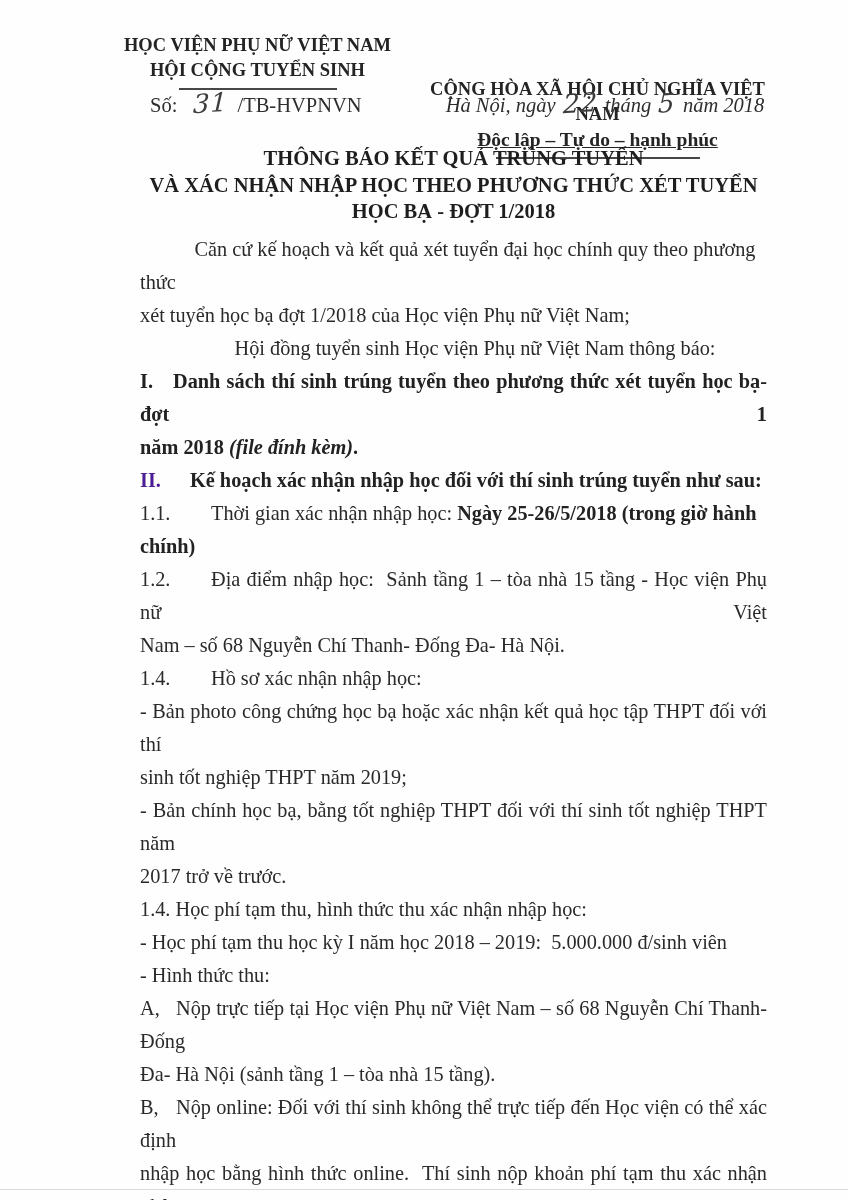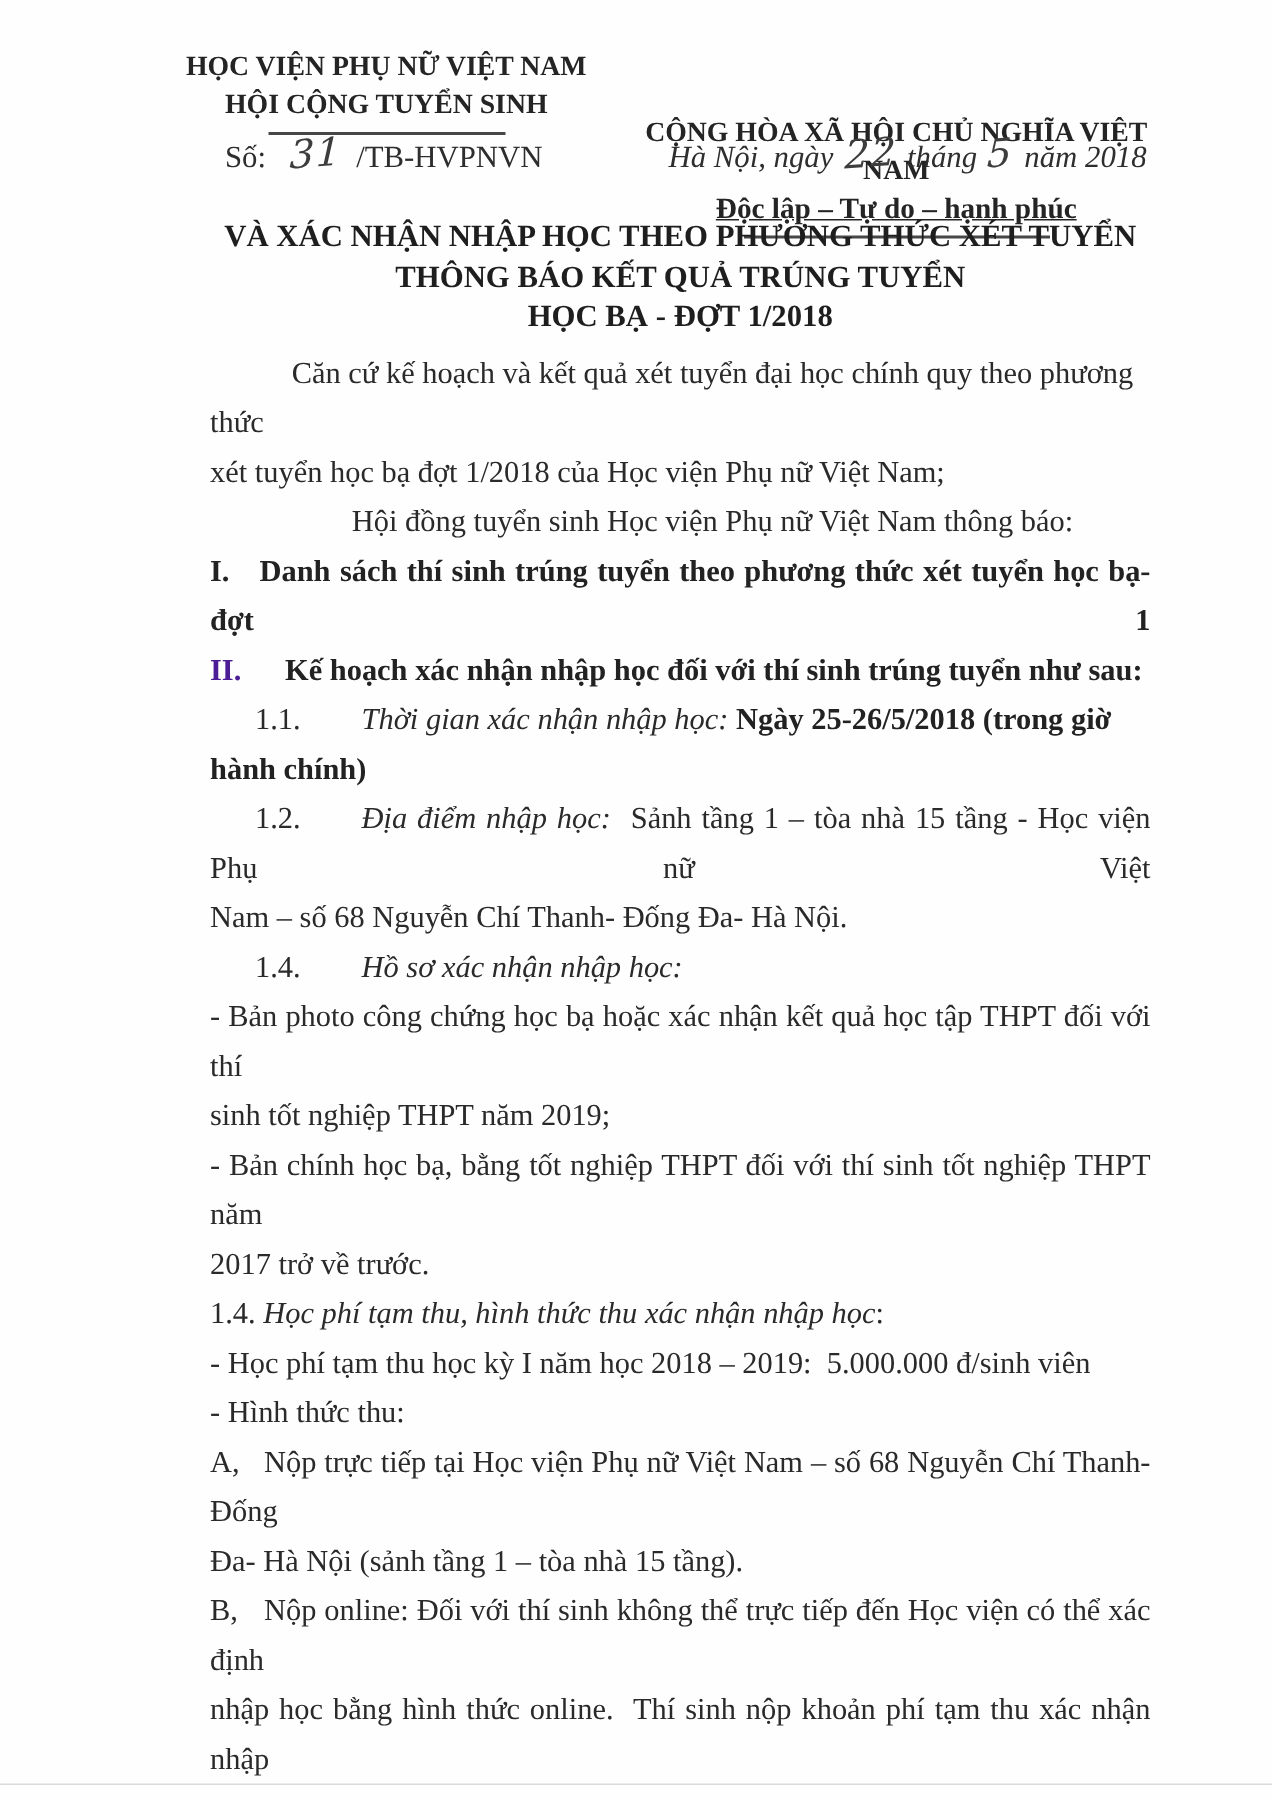--- a/index.html
+++ b/index.html
@@ -52,25 +52,25 @@
   
   .doc-body{
     position:absolute;left:140px;top:233px;width:627px;
     font-size:20.3px;color:#2a2a2a;
   }
   .line{min-height:33px;line-height:33px;text-align:left;}
   .line.j{text-align:justify;text-align-last:justify;}
   .line.indent{text-indent:43px;text-align:center;}
   .seg-n{}
   .seg-b{font-weight:bold;color:#222;}
-  .seg-i{font-style:italic;}
+  .seg-i{}
   .seg-bi{font-weight:bold;font-style:italic;color:#222;}
   .seg-tabI{font-weight:bold;color:#222;display:inline-block;width:33px;}
   .seg-tabII{font-weight:bold;color:#4c1d95;display:inline-block;width:50px;}
-  .seg-tabN{display:inline-block;width:71px;margin-left:30px;}
+  .seg-tabN{display:inline-block;width:71px;}
   .seg-tabA{display:inline-block;width:36px;}
   
   .scan-edge{position:absolute;left:0;right:0;top:1189px;height:1px;background:#dadada;}
 </style>
 </head>
 <body>
 
 <div class="page">
 
   <div class="hdr-left">
@@ -87,30 +87,31 @@
 
   <div class="ref-line">
     <span>Số:</span><span class="hw">31</span><span>/TB-HVPNVN</span>
   </div>
 
   <div class="dateline">
     <span>Hà Nội, ngày</span><span class="hw">22</span><span>tháng</span><span class="hw">5</span><span>năm 2018</span>
   </div>
 
   <div class="title">
+    <div>THÔNG BÁO KẾT QUẢ TRÚNG TUYỂN</div>
     <div>VÀ XÁC NHẬN NHẬP HỌC THEO PHƯƠNG THỨC XÉT TUYỂN</div>
-    <div>THÔNG BÁO KẾT QUẢ TRÚNG TUYỂN</div>
     <div>HỌC BẠ - ĐỢT 1/2018</div>
   </div>
 
   <div class="doc-body">
       <div class="line indent j"><span class="seg-n">Căn cứ kế hoạch và kết quả xét tuyển đại học chính quy theo phương thức</span></div>
       <div class="line"><span class="seg-n">xét tuyển học bạ đợt 1/2018 của Học viện Phụ nữ Việt Nam;</span></div>
       <div class="line indent"><span class="seg-n">Hội đồng tuyển sinh Học viện Phụ nữ Việt Nam thông báo:</span></div>
       <div class="line j"><span class="seg-tabI">I.</span><span class="seg-b">Danh sách thí sinh trúng tuyển theo phương thức xét tuyển học bạ- đợt 1</span></div>
+      <div class="line"><span class="seg-b">năm 2018 </span><span class="seg-bi">(file đính kèm)</span><span class="seg-b">.</span></div>
       <div class="line"><span class="seg-tabII">II.</span><span class="seg-b">Kế hoạch xác nhận nhập học đối với thí sinh trúng tuyển như sau:</span></div>
       <div class="line"><span class="seg-tabN">1.1.</span><span class="seg-i">Thời gian xác nhận nhập học: </span><span class="seg-b">Ngày 25-26/5/2018 (trong giờ hành chính)</span></div>
       <div class="line j"><span class="seg-tabN">1.2.</span><span class="seg-i">Địa điểm nhập học:</span><span class="seg-n">&nbsp; Sảnh tầng 1 – tòa nhà 15 tầng - Học viện Phụ nữ Việt</span></div>
       <div class="line"><span class="seg-n">Nam – số 68 Nguyễn Chí Thanh- Đống Đa- Hà Nội.</span></div>
       <div class="line"><span class="seg-tabN">1.4.</span><span class="seg-i">Hồ sơ xác nhận nhập học:</span></div>
       <div class="line j"><span class="seg-n">- Bản photo công chứng học bạ hoặc xác nhận kết quả học tập THPT đối với thí</span></div>
       <div class="line"><span class="seg-n">sinh tốt nghiệp THPT năm 2019;</span></div>
       <div class="line j"><span class="seg-n">- Bản chính học bạ, bằng tốt nghiệp THPT đối với thí sinh tốt nghiệp THPT năm</span></div>
       <div class="line"><span class="seg-n">2017 trở về trước.</span></div>
       <div class="line"><span class="seg-n">1.4. </span><span class="seg-i">Học phí tạm thu, hình thức thu xác nhận nhập học</span><span class="seg-n">:</span></div>

